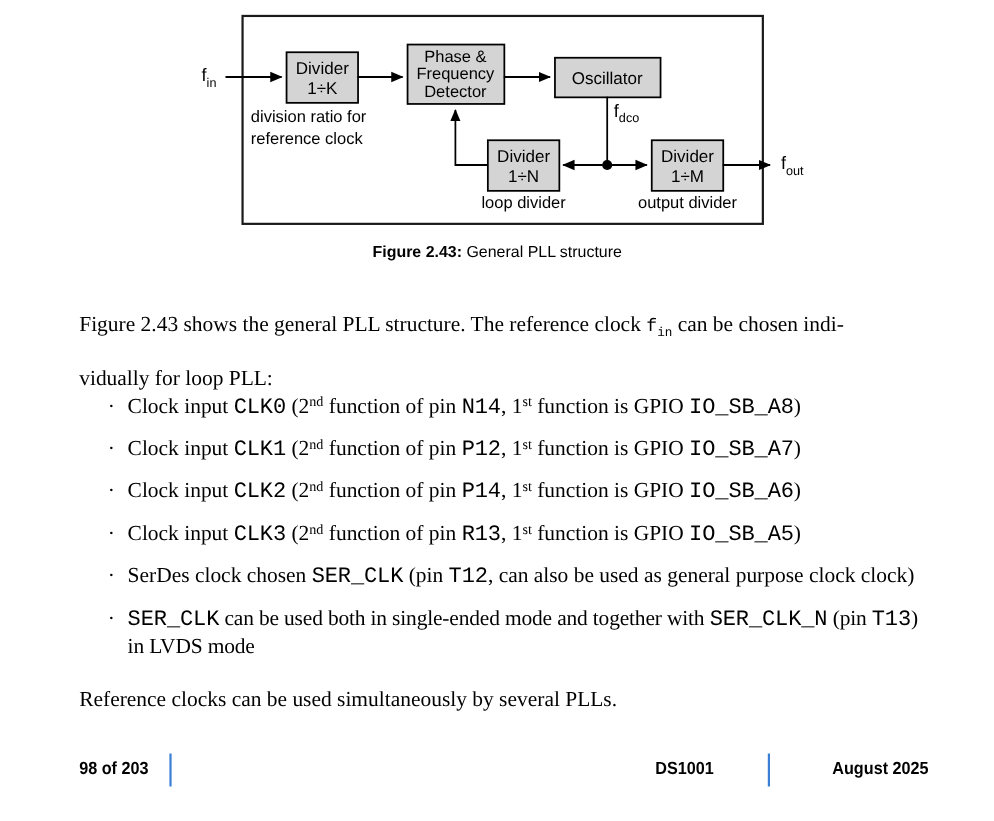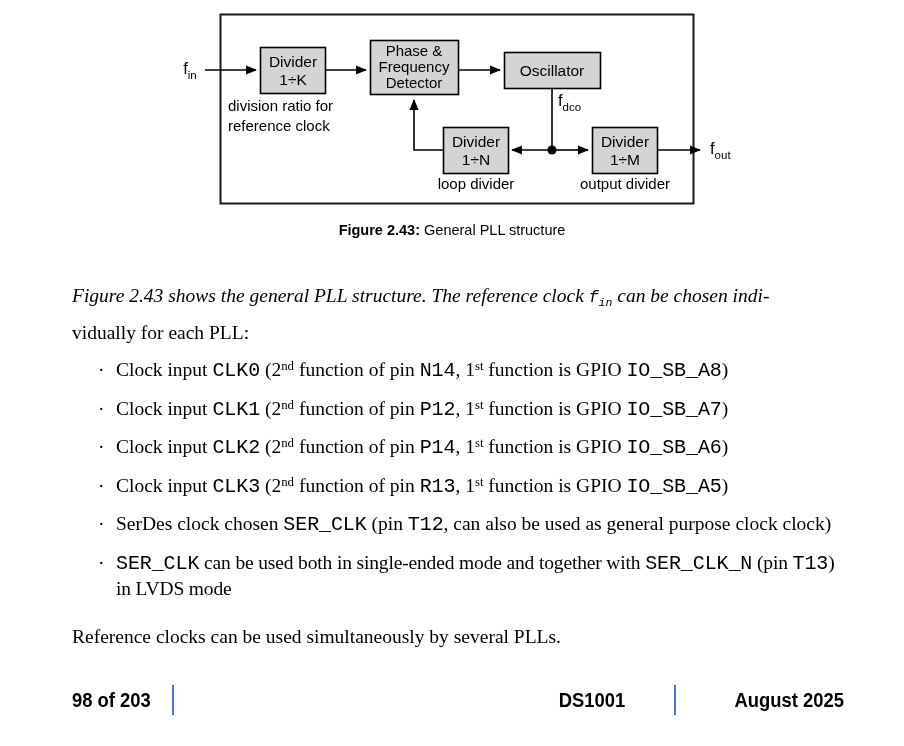--- a/index.html
+++ b/index.html
@@ -56,22 +56,21 @@
   }
   p.para {
     margin: 0;
     font-size: 19.5px;
     line-height: 25.5px;
     text-align: justify;
     text-justify: inter-word;
     hyphens: manual;
   }
   p.para-intro {
-    margin-bottom: 4px;
-    font-style: italic;
+    margin-bottom: 16px;
   }
   .mono {
     font-family: "Liberation Mono", monospace;
     font-size: 20px;
     letter-spacing: -0.1px;
   }
   .mono-sub {
     font-family: "Liberation Mono", monospace;
     font-size: 16.5px;
   }
@@ -126,21 +125,21 @@
 
   
   #footer {
     position: absolute;
     left: 0;
     top: 684px;
     width: 904px;
     height: 40px;
     font-family: "Liberation Sans", sans-serif;
     font-weight: bold;
-    font-size: 20px;
+    font-size: 16px;
   }
   .footer-left {
     position: absolute;
     left: 72px;
     top: 0;
     display: flex;
     align-items: center;
     height: 32px;
   }
   .footer-right {
@@ -258,21 +257,21 @@
   </svg>
 
   <div class="fig-caption">
     <span class="cap-label">Figure 2.43:</span>
     <span class="cap-text">General PLL structure</span>
   </div>
 </div>
 
 <div id="body-text">
   <p class="para para-intro"><span>Figure 2.43 shows the general PLL structure. The reference clock </span><span class="mono-sub"><span>f</span><sub>in</sub></span><span> can be chosen indi-</span></p>
-  <p class="para">vidually for each PLL:</p>
+  <p class="para">vidually for loop PLL:</p>
 </div>
 
 <ul class="bullets">
 
   <li>
     <span class="bullet-dot">·</span><span>Clock input </span><span class="mono">CLK0</span><span> (2</span><sup class="ord">nd</sup><span> function of pin </span><span class="mono">N14</span><span>, 1</span><sup class="ord">st</sup><span> function is GPIO </span><span class="mono">IO_SB_A8</span><span>)</span>
   </li>
 
   <li>
     <span class="bullet-dot">·</span><span>Clock input </span><span class="mono">CLK1</span><span> (2</span><sup class="ord">nd</sup><span> function of pin </span><span class="mono">P12</span><span>, 1</span><sup class="ord">st</sup><span> function is GPIO </span><span class="mono">IO_SB_A7</span><span>)</span>

